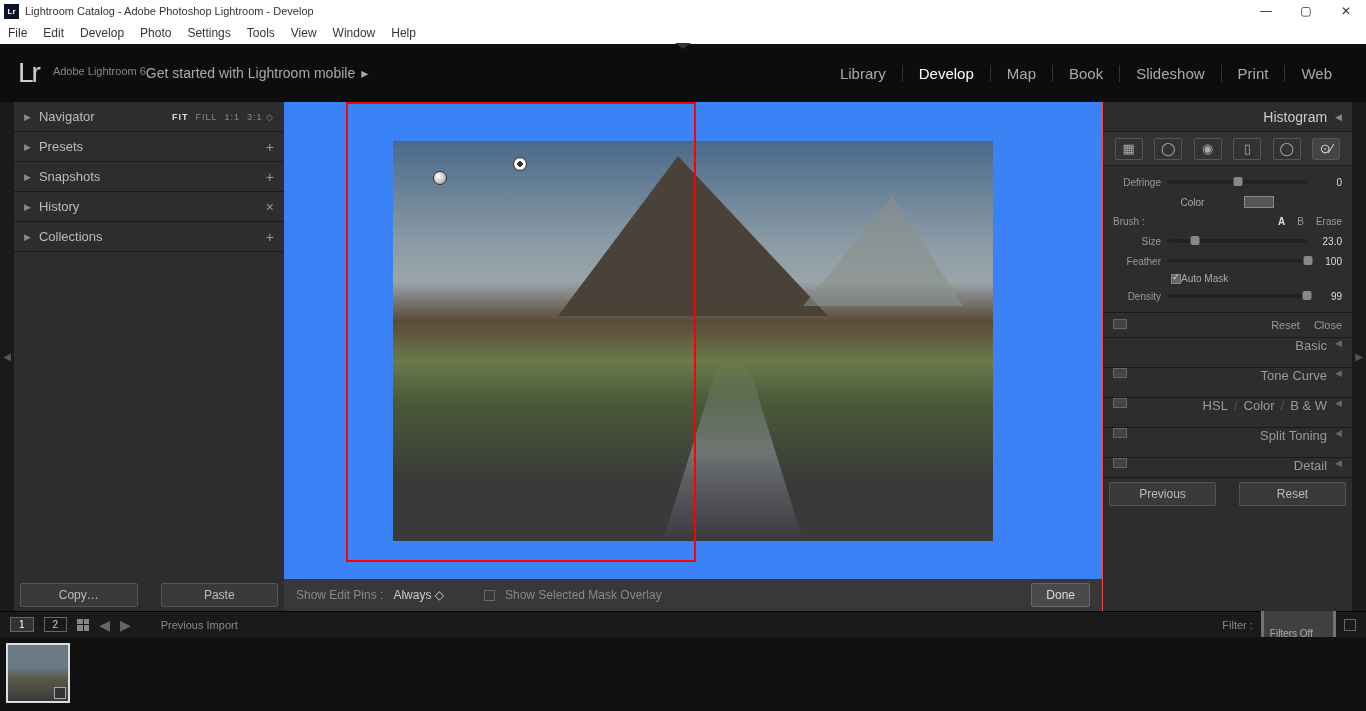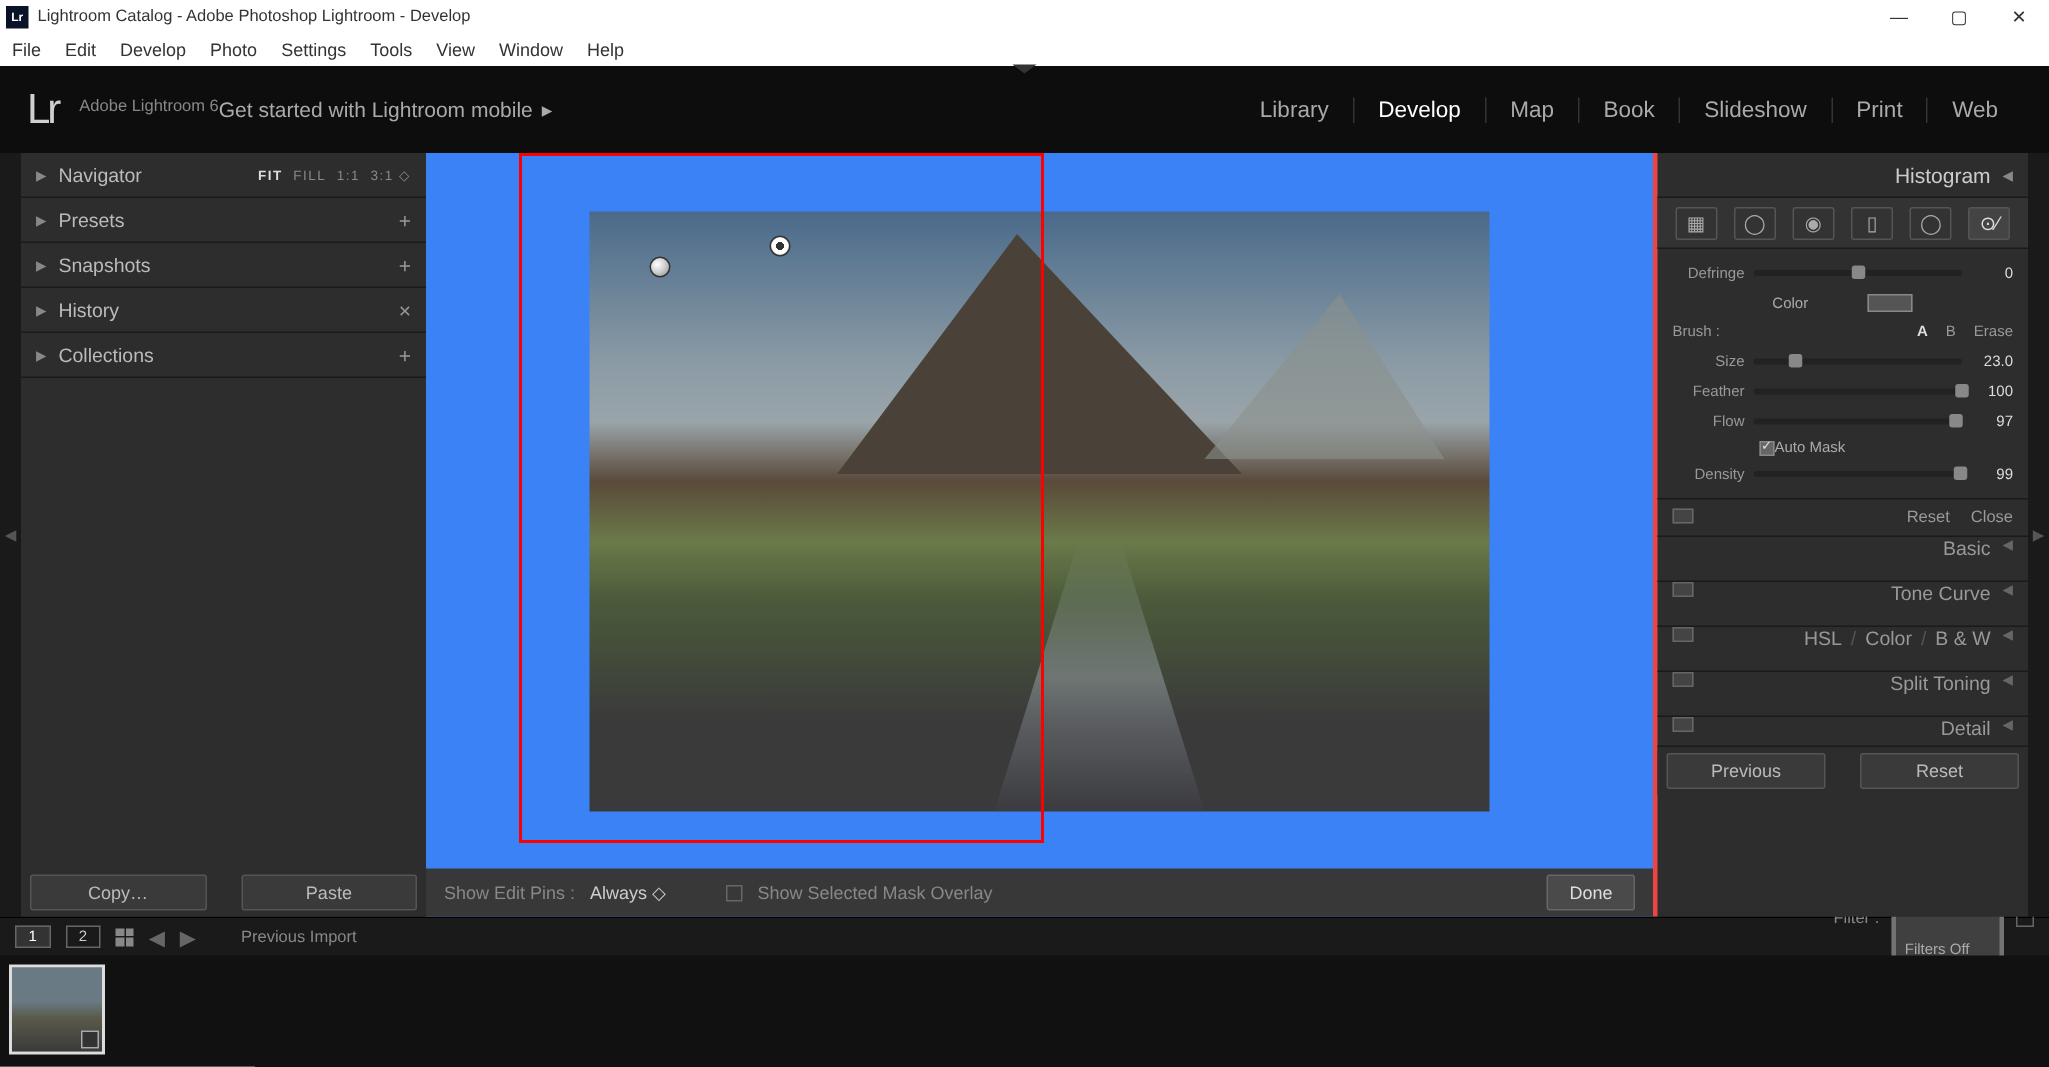--- a/index.html
+++ b/index.html
@@ -33,21 +33,21 @@
 .photo{width:600px;height:400px;position:relative;background:linear-gradient(180deg,#4a6a8a 0%,#8a9aa5 25%,#9aa5aa 35%,#5a4a3a 45%,#6a7a4a 55%,#4a5a3a 65%,#3a3a3a 85%)}
 .photo::before{content:"";position:absolute;left:50%;transform:translateX(-50%);top:15px;width:0;height:0;border-left:120px solid transparent;border-right:150px solid transparent;border-bottom:160px solid #4a4238}
 .photo::after{content:"";position:absolute;right:30px;top:55px;width:0;height:0;border-left:90px solid transparent;border-right:70px solid transparent;border-bottom:110px solid rgba(138,145,140,.6)}
 .stream{position:absolute;bottom:0;left:45%;width:140px;height:180px;background:linear-gradient(180deg,transparent,rgba(180,190,200,.4),rgba(60,60,65,.7));clip-path:polygon(40% 0,60% 0,100% 100%,0 100%)}
 .pin{position:absolute;width:14px;height:14px;border-radius:50%;background:radial-gradient(circle at 35% 35%,#fff,#ccc,#888);border:1px solid #333}
 .pin.active{background:radial-gradient(circle at 50% 50%,#333 30%,#fff 32%,#fff 60%,#888 100%)}
 .red-border{position:absolute;border:2px solid red;pointer-events:none}
 .toolbar{height:32px;background:#383838;display:flex;align-items:center;padding:0 12px;color:#888;font-size:12px;gap:10px}
 .toolbar .chk{width:11px;height:11px;border:1px solid #666;display:inline-block}
 .done-btn{margin-left:auto;background:#4a4a4a;border:1px solid #666;color:#ddd;padding:4px 14px;border-radius:2px;font-size:12px}
-.right-panel{width:250px;background:#2d2d2d;display:flex;flex-direction:column;border-left:3px solid #ef4444}
+.right-panel{width:250px;background:#2d2d2d;display:flex;flex-direction:column;border-left:1px solid #ef4444}
 .rp-head{height:30px;display:flex;align-items:center;justify-content:flex-end;padding:0 10px;color:#ccc;font-size:14px;border-bottom:1px solid #1a1a1a}
 .rp-head .tri{margin-left:8px;font-size:9px;color:#888}
 .tool-strip{height:34px;background:#333;display:flex;align-items:center;justify-content:space-around;padding:0 6px;border-bottom:1px solid #1a1a1a}
 .tool{width:28px;height:22px;display:flex;align-items:center;justify-content:center;color:#aaa;border:1px solid #555;border-radius:2px;font-size:13px}
 .tool.active{background:#444;color:#ddd}
 .brush-panel{padding:6px 10px;color:#aaa;font-size:10px;border-bottom:1px solid #1a1a1a}
 .brow{display:flex;align-items:center;height:20px;gap:6px}
 .brow .lbl{width:48px;text-align:right;color:#999}
 .brow .val{width:28px;text-align:right;color:#ddd}
 .slider{flex:1;height:4px;background:#222;position:relative;border-radius:2px}
@@ -67,21 +67,21 @@
 .btn-row{height:32px;background:#2d2d2d;display:flex;gap:23px;padding:4px 6px}
 .btn{flex:1;background:#3a3a3a;border:1px solid #555;color:#bbb;font-size:12px;display:flex;align-items:center;justify-content:center;border-radius:2px}
 .filmstrip-bar{height:26px;background:#1a1a1a;display:flex;align-items:center;padding:0 10px;color:#888;font-size:11px;gap:10px;border-top:1px solid #000}
 .fs-badge{border:1px solid #666;padding:1px 8px;color:#ccc;font-size:10px}
 .fs-badge.active{background:#333;color:#fff}
 .fs-grid{width:12px;height:12px;display:grid;grid-template:1fr 1fr/1fr 1fr;gap:1px}
 .fs-grid span{background:#888}
 .fs-arrow{color:#666;font-size:14px}
 .fs-path{color:#888}
 .fs-path .fn{color:#ccc}
-.fs-right{margin-left:auto;display:flex;gap:8px}
+.fs-right{margin-left:auto;display:flex;align-items:center;gap:8px}
 .fs-sel{border:3px solid #737373;padding:19px 20px 1px 6px;color:#aaa;font-size:10px;background:#404040}
 .fs-lock{width:12px;height:12px;border:1px solid #666}
 .filmstrip{height:74px;background:#111;padding:6px;display:flex}
 .thumb-item{width:64px;height:60px;border:2px solid #ddd;background:linear-gradient(180deg,#6a7a85 40%,#5a5a4a 60%,#3a3a3a);position:relative}
 .thumb-item::after{content:"";position:absolute;right:2px;bottom:2px;width:10px;height:10px;border:1px solid #aaa;background:#333}
 </style>
 </head>
 <body>
 
 <div class="titlebar">
@@ -223,27 +223,20 @@
               <div class="thumb" style="left:20%"></div>
             </div>
             <span class="val">23.0</span>
           </div>
         <div class="brow">
             <span class="lbl">Feather</span>
             <div class="slider">
               <div class="thumb" style="left:100%"></div>
             </div>
             <span class="val">100</span>
-          </div>
-        <div class="brow">
-            <span class="lbl">Flow</span>
-            <div class="slider">
-              <div class="thumb" style="left:97%"></div>
-            </div>
-            <span class="val">97</span>
           </div>
         <div class="am-row">
             <span class="chk"></span>
             <span>Auto Mask</span>
           </div>
         <div class="brow">
             <span class="lbl">Density</span>
             <div class="slider">
               <div class="thumb" style="left:99%"></div>
             </div>

